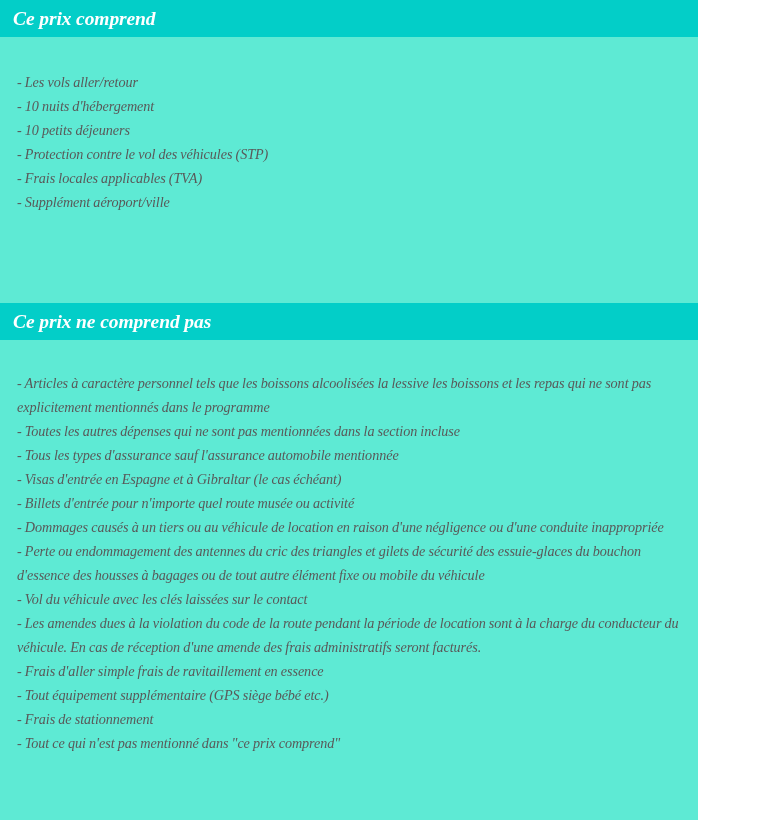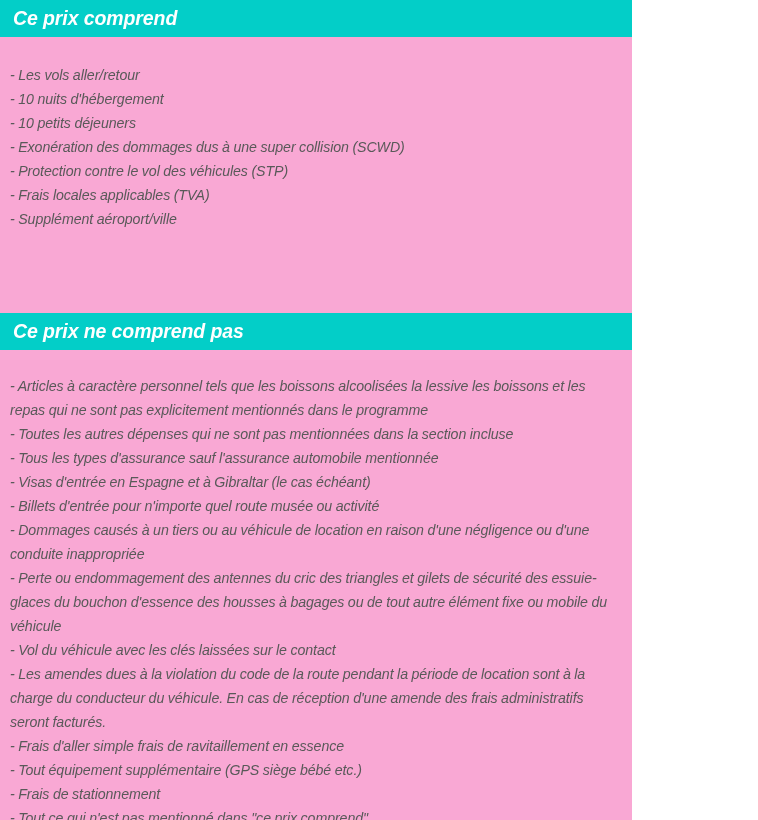--- a/index.html
+++ b/index.html
@@ -7,24 +7,25 @@
     padding: 0;
   }
   body {
     width: 758px;
     height: 820px;
     background: #ffffff;
     font-family: "Liberation Sans", sans-serif;
     overflow: hidden;
   }
   .page {
-    width: 632px;
+    width: 698px;
     height: 820px;
     position: relative;
-    background: #f9a8d4;
+    background: #5eead4;
+    font-family: Liberation Serif, serif;
   }
   .section-header {
     background: #03CEC8;
     height: 37px;
     width: 100%;
     display: flex;
     align-items: center;
     box-sizing: border-box;
     padding-left: 13px;
   }
@@ -32,21 +33,21 @@
     color: #ffffff;
     font-style: italic;
     font-weight: bold;
     font-size: 19.5px;
     line-height: 19.5px;
     letter-spacing: -0.1px;
     white-space: nowrap;
   }
   .section-body {
     padding: 0;
-    margin: 10px;
+    margin: 17px;
   }
   .section-body.first {
     padding-top: 16px;
   }
   .section-body.second {
     padding-top: 14px;
   }
   .list-item {
     color: #595959;
     font-style: italic;
@@ -66,21 +67,20 @@
 <div class="page">
 
   <div class="section">
     <div class="section-header">
       <span class="title">Ce prix comprend</span>
     </div>
     <div class="section-body first">
       <div class="list-item">- Les vols aller/retour</div>
       <div class="list-item">- 10 nuits d'hébergement</div>
       <div class="list-item">- 10 petits déjeuners</div>
-      <div class="list-item">- Exonération des dommages dus à une super collision (SCWD)</div>
       <div class="list-item">- Protection contre le vol des véhicules (STP)</div>
       <div class="list-item">- Frais locales applicables (TVA)</div>
       <div class="list-item">- Supplément aéroport/ville</div>
     </div>
   </div>
 
   <div class="spacer"></div>
 
   <div class="section">
     <div class="section-header">

